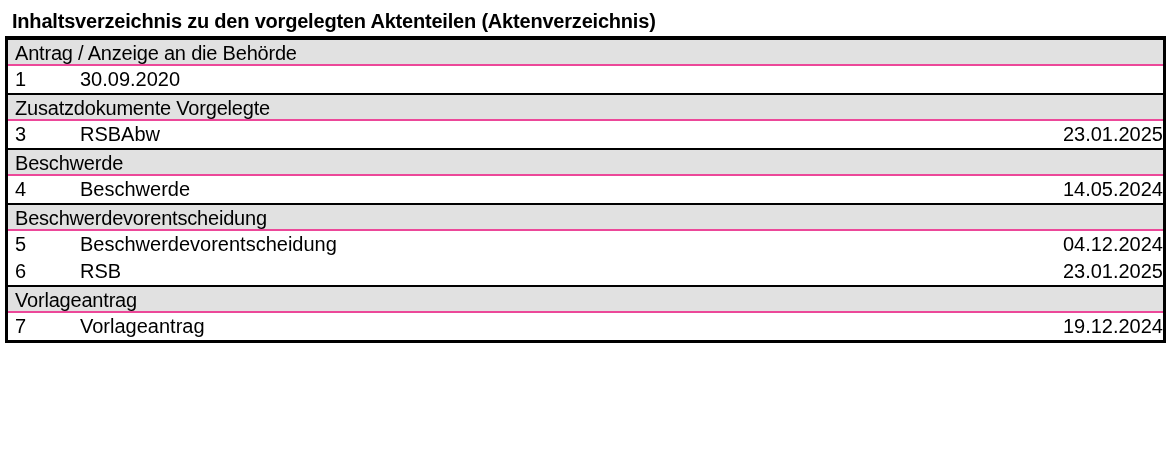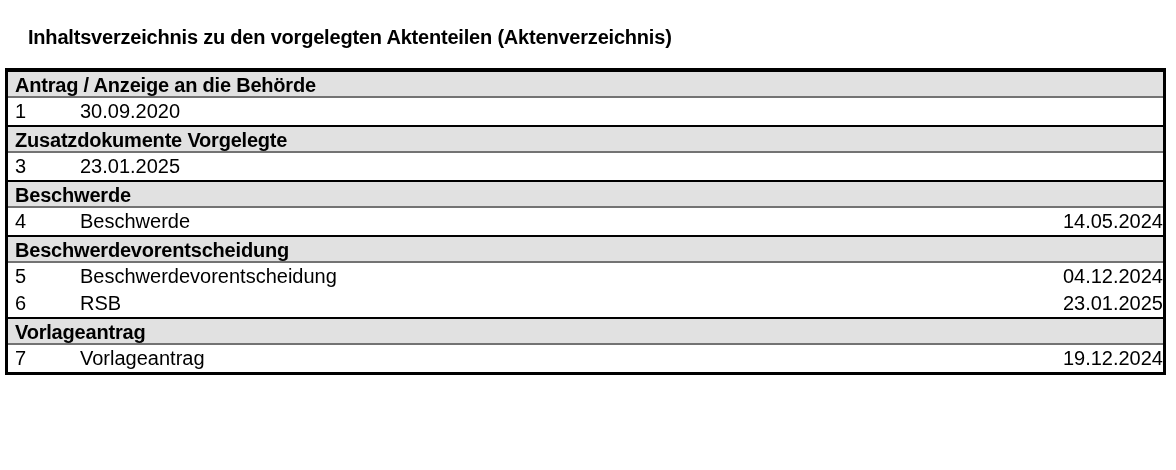--- a/index.html
+++ b/index.html
@@ -15,42 +15,42 @@
   .page {
     position: relative;
     width: 1176px;
     height: 470px;
     background: #ffffff;
   }
   .doc-title {
     font-weight: bold;
     font-size: 20px;
     letter-spacing: -0.2px;
-    margin: 16px;
+    margin: 0;
     padding: 10px 0 3px 12px;
     white-space: nowrap;
   }
   .toc-table {
     margin-left: 5px;
     width: 1161px;
     box-sizing: border-box;
     border: 3px solid #000000;
     border-top-width: 4px;
     background: #ffffff;
   }
   .section-header-row {
     background: #e1e1e1;
-    font-weight: bold;
+    font-weight: normal;
     font-size: 20px;
     letter-spacing: -0.2px;
     height: 26px;
     line-height: 26px;
     padding-left: 7px;
     box-sizing: border-box;
-    border-bottom: 2px solid #737373;
+    border-bottom: 2px solid #ec4899;
     white-space: nowrap;
     overflow: hidden;
   }
   .entry-cell {
     background: #ffffff;
     border-bottom: 2px solid #000000;
   }
   .section-block:last-child .entry-cell {
     border-bottom: none;
   }
@@ -96,20 +96,21 @@
   </div>
 
 
   <div class="section-block">
     <div class="section-header-row">
       <span>Zusatzdokumente Vorgelegte</span>
     </div>
     <div class="entry-cell">
   <div class="entry-row">
     <span class="entry-number">3</span>
+    <span class="entry-name">RSBAbw</span>
     <span class="entry-date">23.01.2025</span>
   </div>
 </div>
   </div>
 
   <div class="section-block">
     <div class="section-header-row">
       <span>Beschwerde</span>
     </div>
     <div class="entry-cell">

